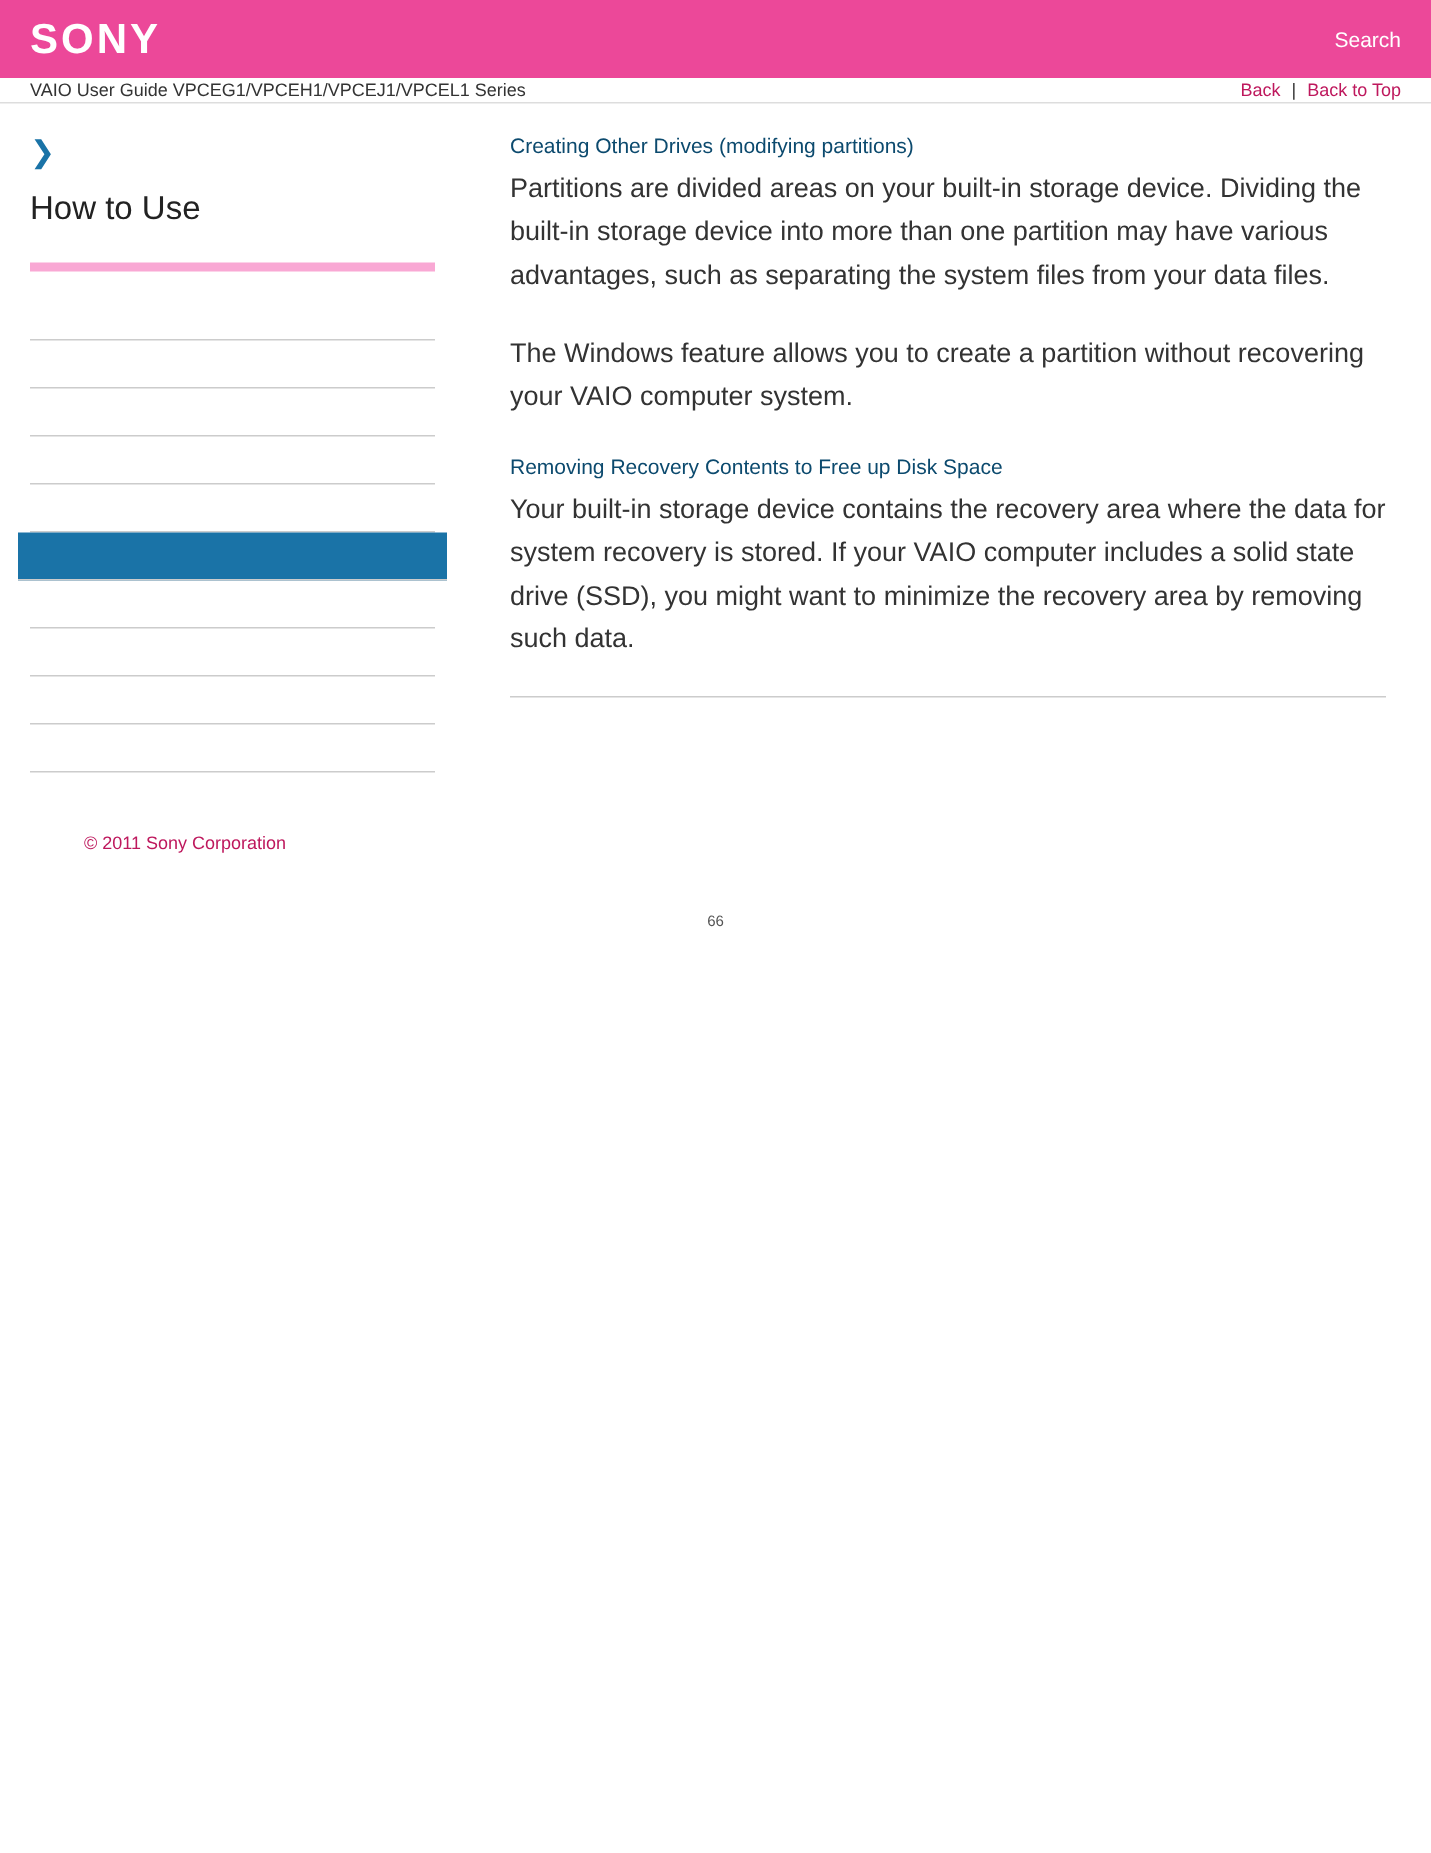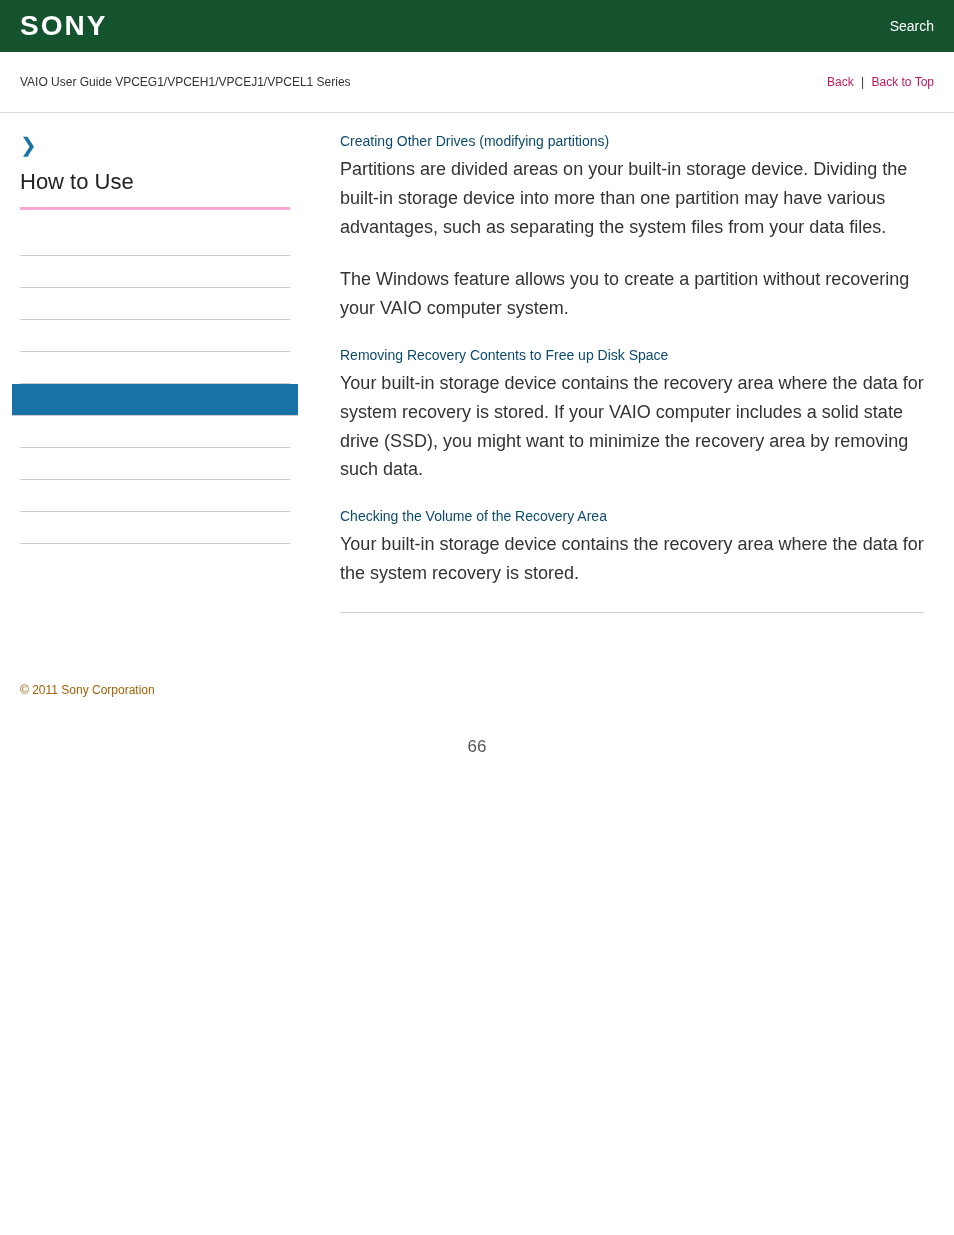--- a/index.html
+++ b/index.html
@@ -1,20 +1,20 @@
 <!DOCTYPE html>
 <html><head>
   <meta charset="utf-8">
   <style>
     * { margin: 0; padding: 0; box-sizing: border-box; }
     body { font-family: Arial, sans-serif; font-size: 13px; color: #333; background: #fff; width: 954px; min-height: 1235px; }
 
     
     .header {
-      background: #14532d;
+      background: #ec4899;
       display: flex;
       align-items: center;
       justify-content: space-between;
       padding: 0 20px;
       height: 52px;
     }
     .sony-logo {
       color: #fff;
       font-size: 28px;
       font-weight: bold;
@@ -27,21 +27,21 @@
       cursor: pointer;
       background: none;
       border: none;
     }
 
     
     .breadcrumb-bar {
       display: flex;
       justify-content: space-between;
       align-items: center;
-      padding: 23px 20px;
+      padding: 1px 20px;
       border-bottom: 1px solid #ddd;
       font-size: 12px;
     }
     .breadcrumb-left { color: #333; }
     .breadcrumb-right a { color: #be185d; text-decoration: none; }
     .breadcrumb-right .sep { margin: 0 4px; color: #333; }
 
     
     .main-layout {
       display: flex;
@@ -62,22 +62,22 @@
       font-size: 20px;
       margin-bottom: 12px;
       display: block;
     }
 
     .sidebar-title {
       font-size: 22px;
       font-weight: normal;
       color: #222;
       margin-bottom: 14px;
-      border-bottom: 3px solid #f9a8d4;
-      padding-bottom: 12px;
+      border-bottom: 6px solid #f9a8d4;
+      padding-bottom: 23px;
     }
 
     .sidebar-item {
       padding: 8px 0;
       border-bottom: 1px solid #ccc;
       font-size: 12.5px;
       color: #555;
       cursor: pointer;
       min-height: 32px;
     }
@@ -116,26 +116,27 @@
     .content-divider {
       border: none;
       border-top: 1px solid #ccc;
       margin: 10px 0 20px 0;
     }
 
     
     .footer {
       padding: 20px 20px;
       font-size: 12px;
-      color: #a16207;
+      color: #be185d;
+      margin-left: 36px;
     }
 
     .page-number {
       text-align: center;
-      font-size: 17px;
+      font-size: 10px;
       color: #555;
       margin-top: 20px;
     }
   </style>
 </head>
 <body>
 
 <div class="header">
   <span class="sony-logo">SONY</span>
   <button class="search-btn">Search</button>
@@ -178,24 +179,20 @@
 
     <div class="content-section">
       <p>The Windows feature allows you to create a partition without recovering your VAIO computer system.</p>
     </div>
 
     <div class="content-section">
       <h3>Removing Recovery Contents to Free up Disk Space</h3>
       <p>Your built-in storage device contains the recovery area where the data for system recovery is stored. If your VAIO computer includes a solid state drive (SSD), you might want to minimize the recovery area by removing such data.</p>
     </div>
 
-    <div class="content-section">
-      <h3>Checking the Volume of the Recovery Area</h3>
-      <p>Your built-in storage device contains the recovery area where the data for the system recovery is stored.</p>
-    </div>
 
     <hr class="content-divider">
 
   </div>
 </div>
 
 <div class="footer">
   <span>© 2011 Sony Corporation</span>
 </div>
 

